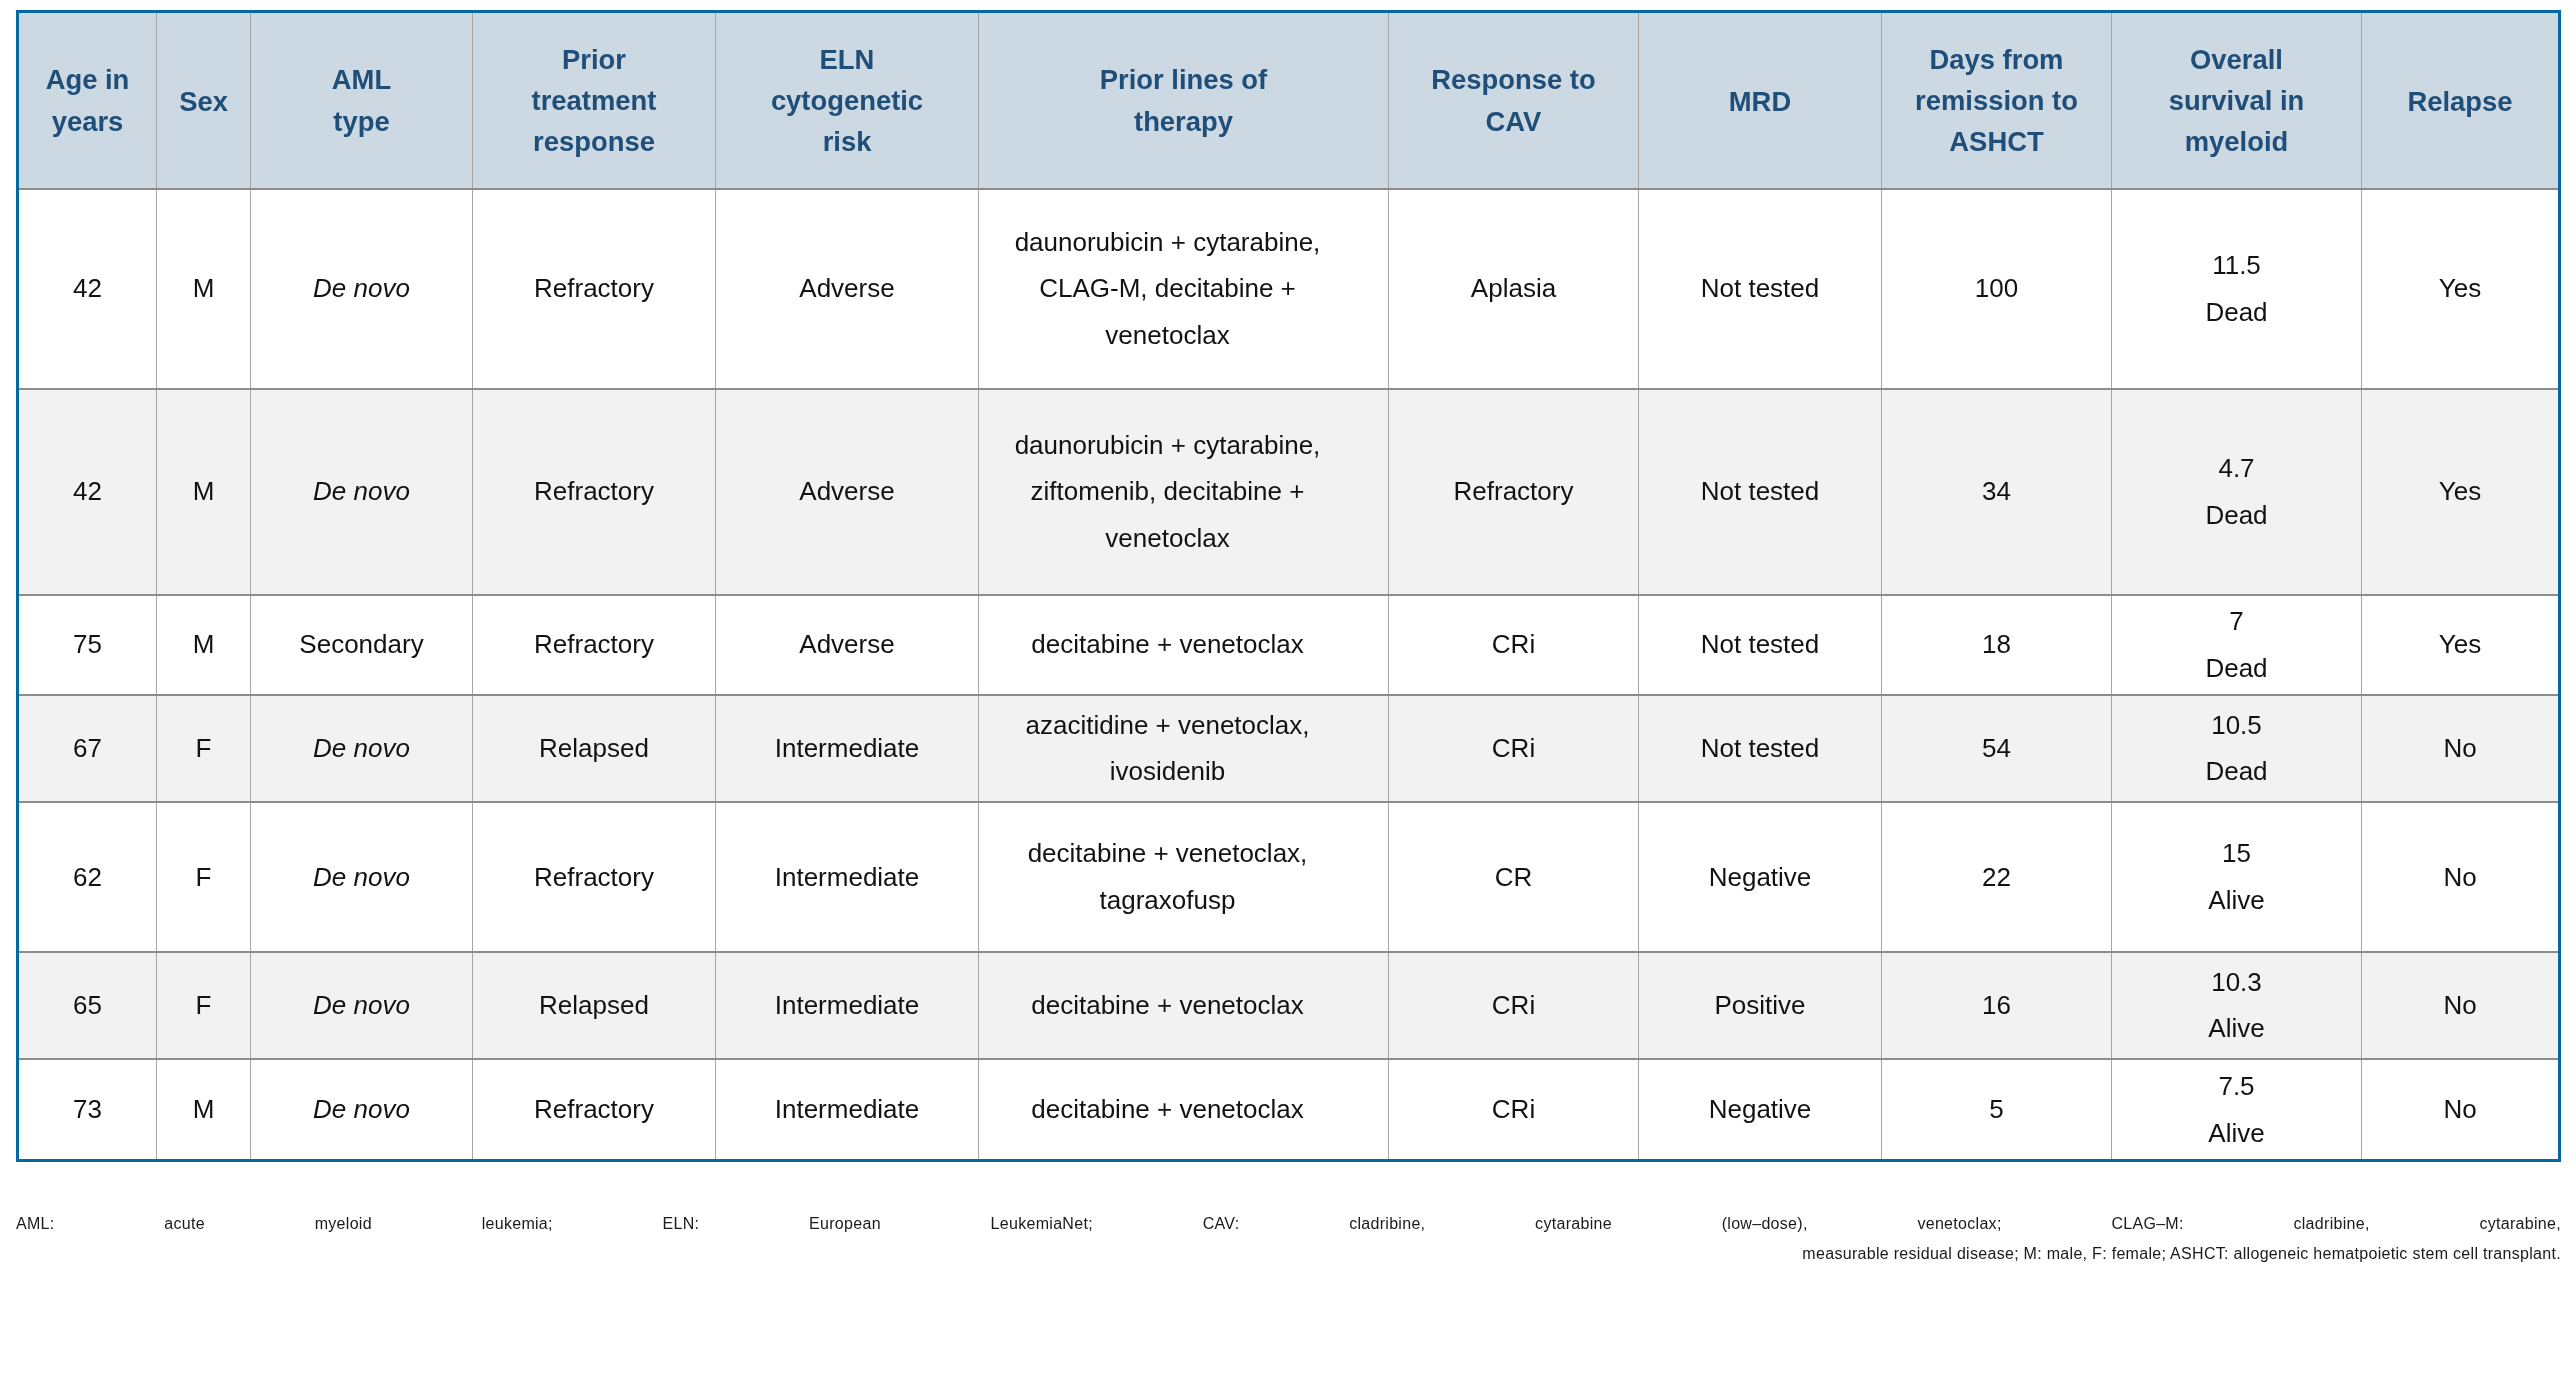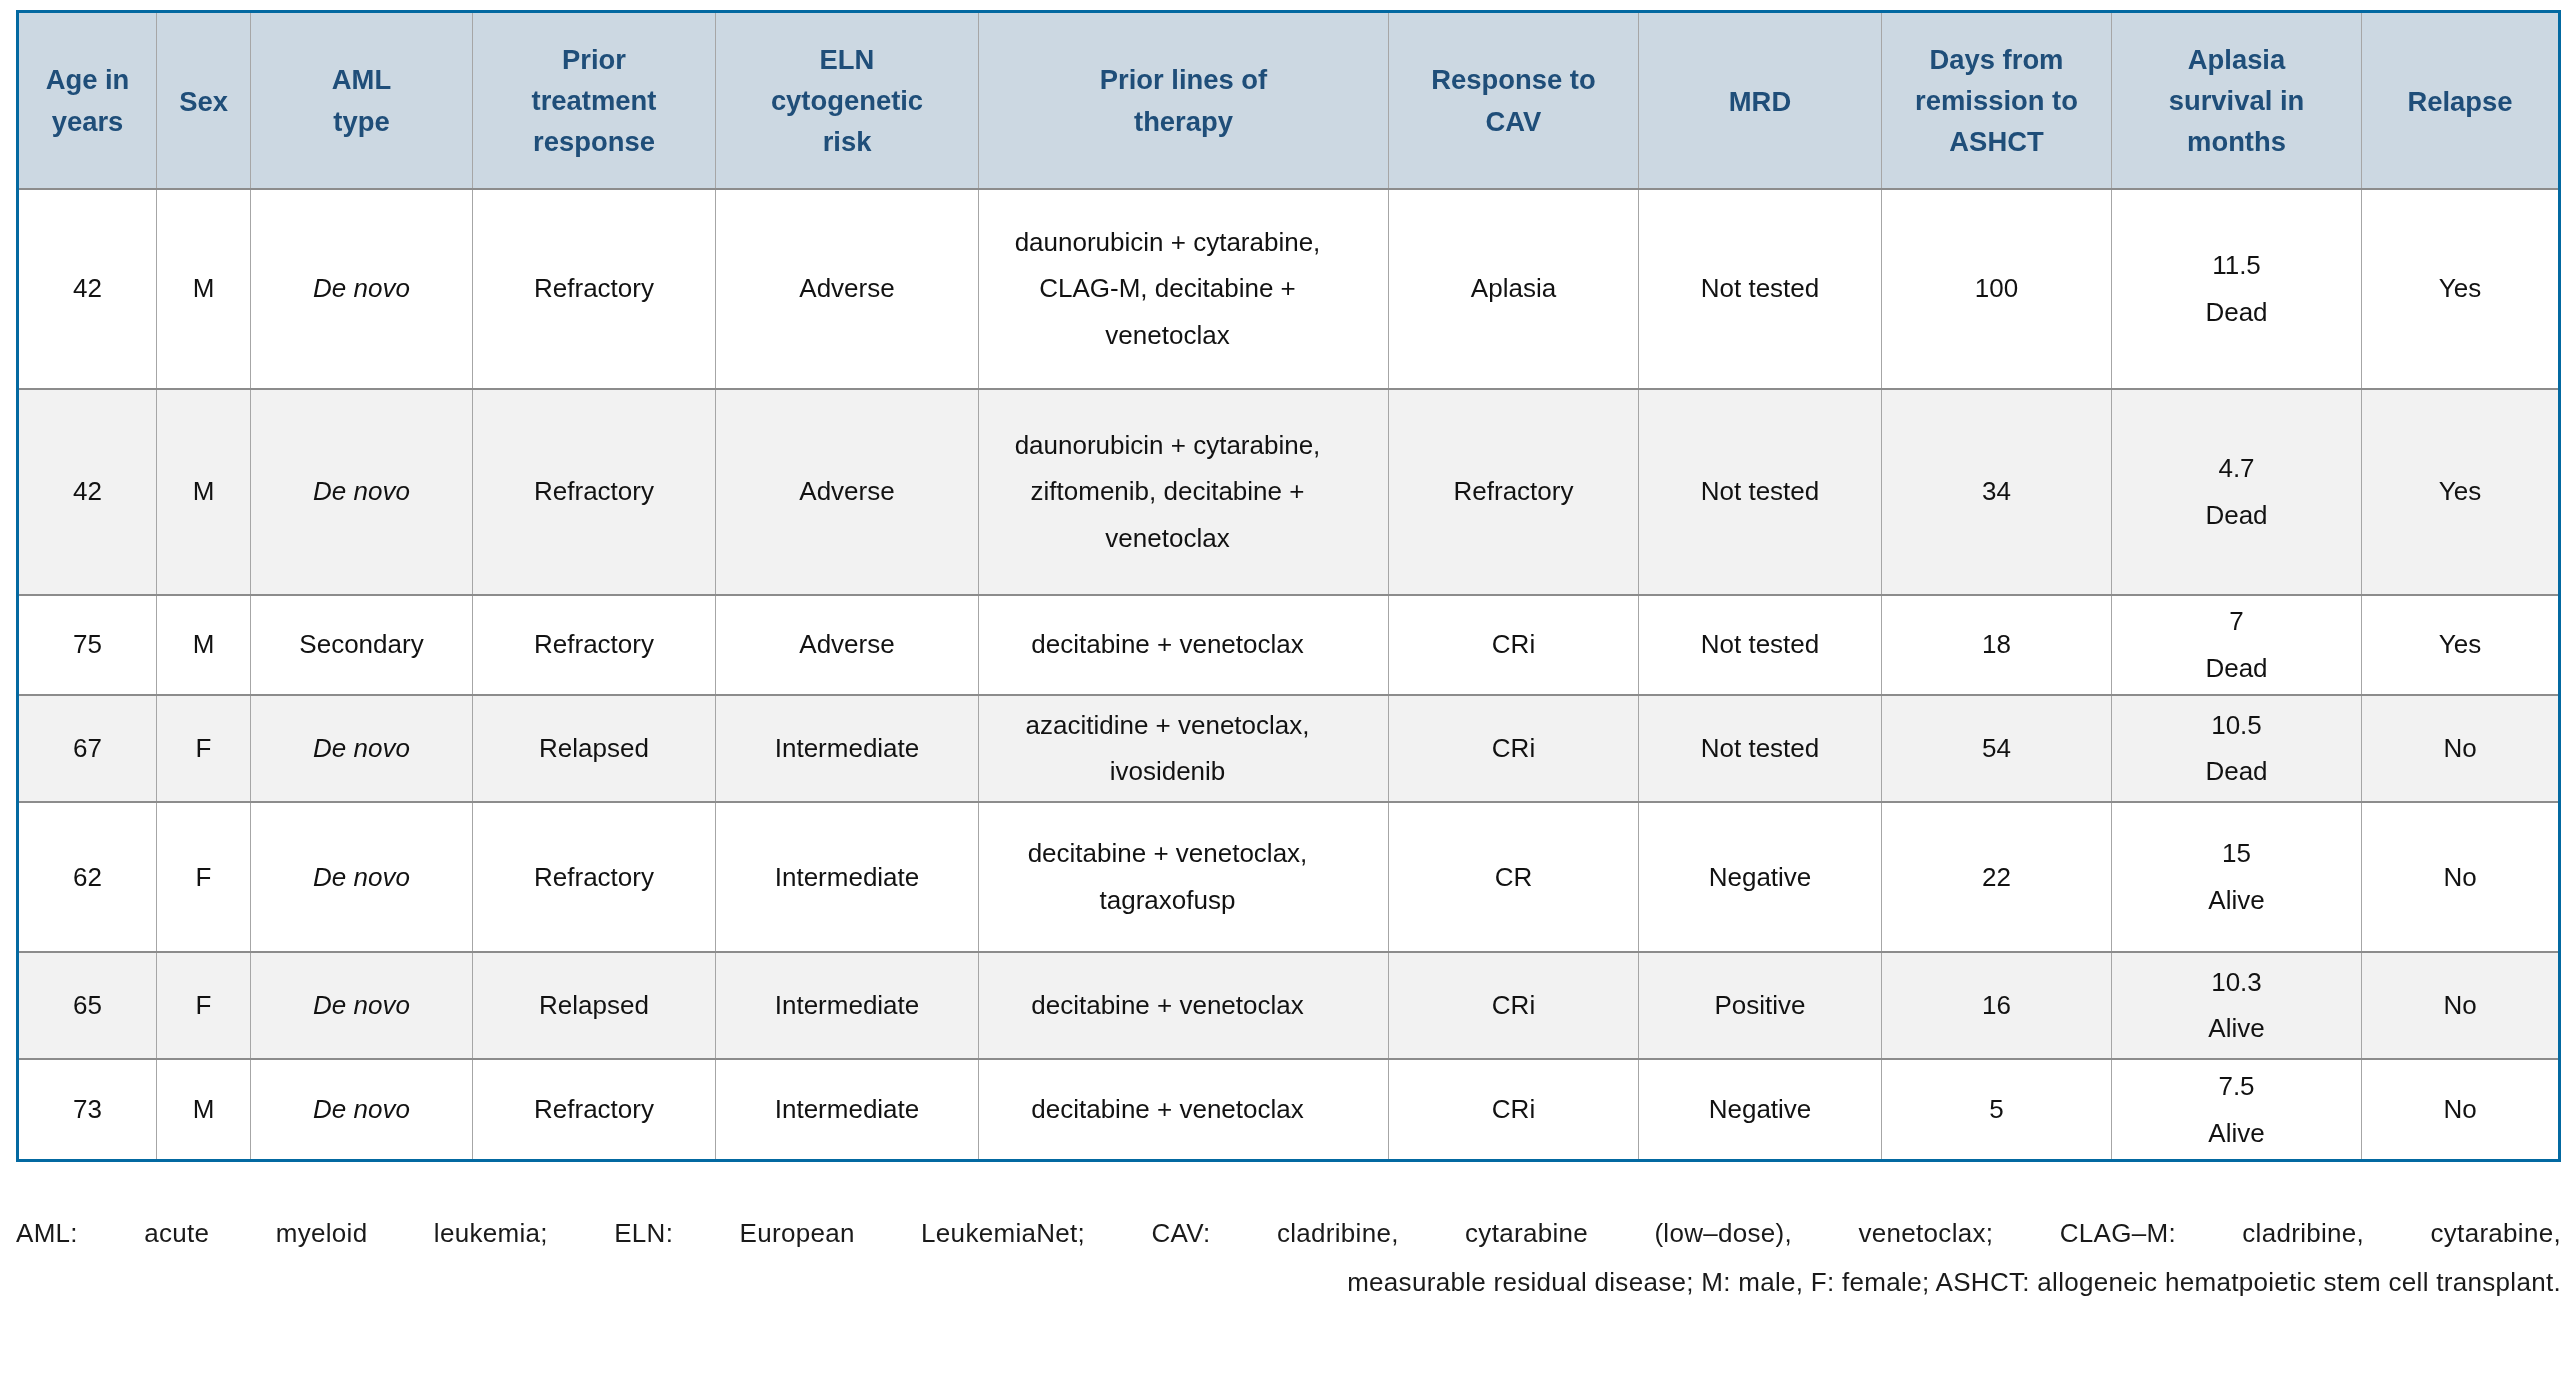--- a/index.html
+++ b/index.html
@@ -53,21 +53,21 @@
   .hw-eln      { max-width:191px; }
   .hw-lines    { max-width:257px; }
   .hw-cav      { max-width:166px; }
   .hw-days     { max-width:171px; }
   .hw-os       { max-width:191px; }
 
   .footnote {
     position:absolute;
     left:16px; top:1209px;
     width:2545px;
-    font-size:26px;
+    font-size:16px;
     line-height:1.9;
     color:#1a1a1a;
     letter-spacing:0.3px;
   }
   .fn-line { width:100%; white-space:nowrap; }
   .fn-just { text-align:justify; text-align-last:justify; white-space:normal; }
   .fn-left { text-align:right; }
 </style>
 </head>
 <body>
@@ -91,21 +91,21 @@
       <tr style="height:177px">
         <th><span class="hw hw-age">Age in years</span></th>
         <th><span class="hw">Sex</span></th>
         <th><span class="hw hw-aml">AML type</span></th>
         <th><span class="hw hw-ptr">Prior treatment response</span></th>
         <th><span class="hw hw-eln">ELN cytogenetic risk</span></th>
         <th><span class="hw hw-lines">Prior lines of therapy</span></th>
         <th><span class="hw hw-cav">Response to CAV</span></th>
         <th><span class="hw">MRD</span></th>
         <th><span class="hw hw-days">Days from remission to ASHCT</span></th>
-        <th><span class="hw hw-os">Aplasia survival in months</span></th>
+        <th><span class="hw hw-os">Overall survival in myeloid</span></th>
         <th><span class="hw">Relapse</span></th>
       </tr>
     </thead>
     <tbody>
       <tr style="height:200px">
         <td>42</td>
         <td>M</td>
         <td><span class="it">De novo</span></td>
         <td>Refractory</td>
         <td>Adverse</td>

